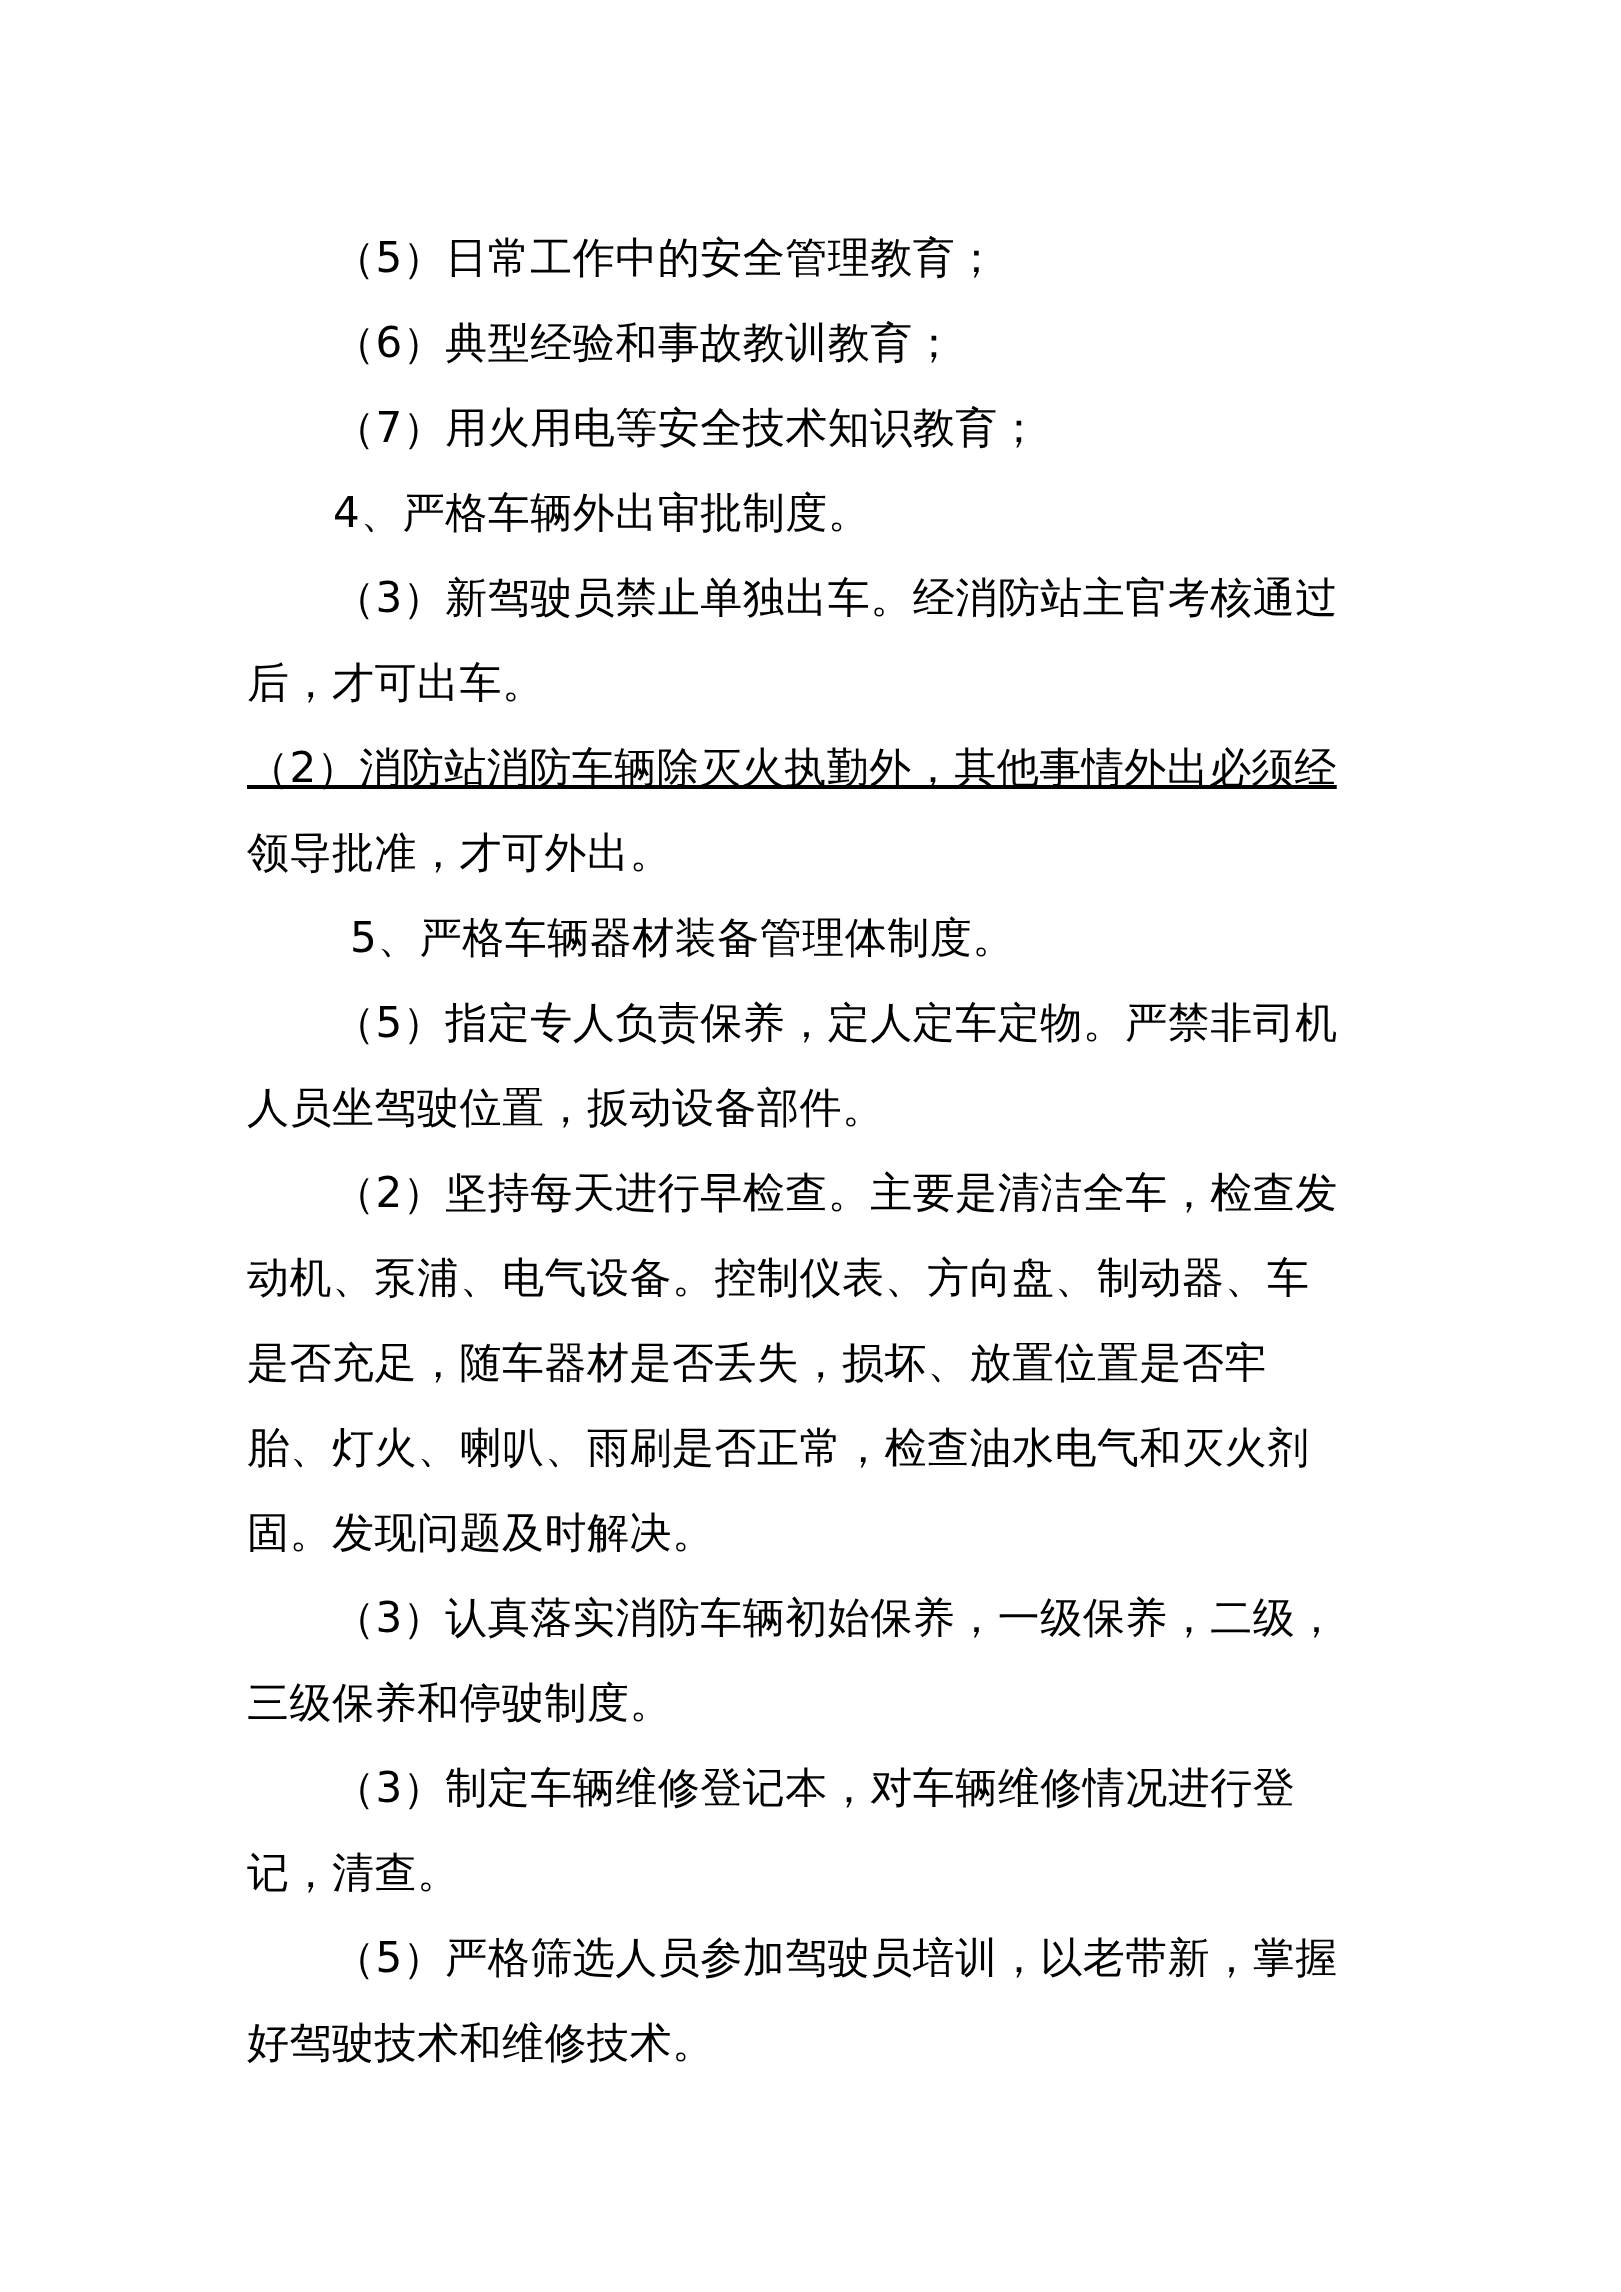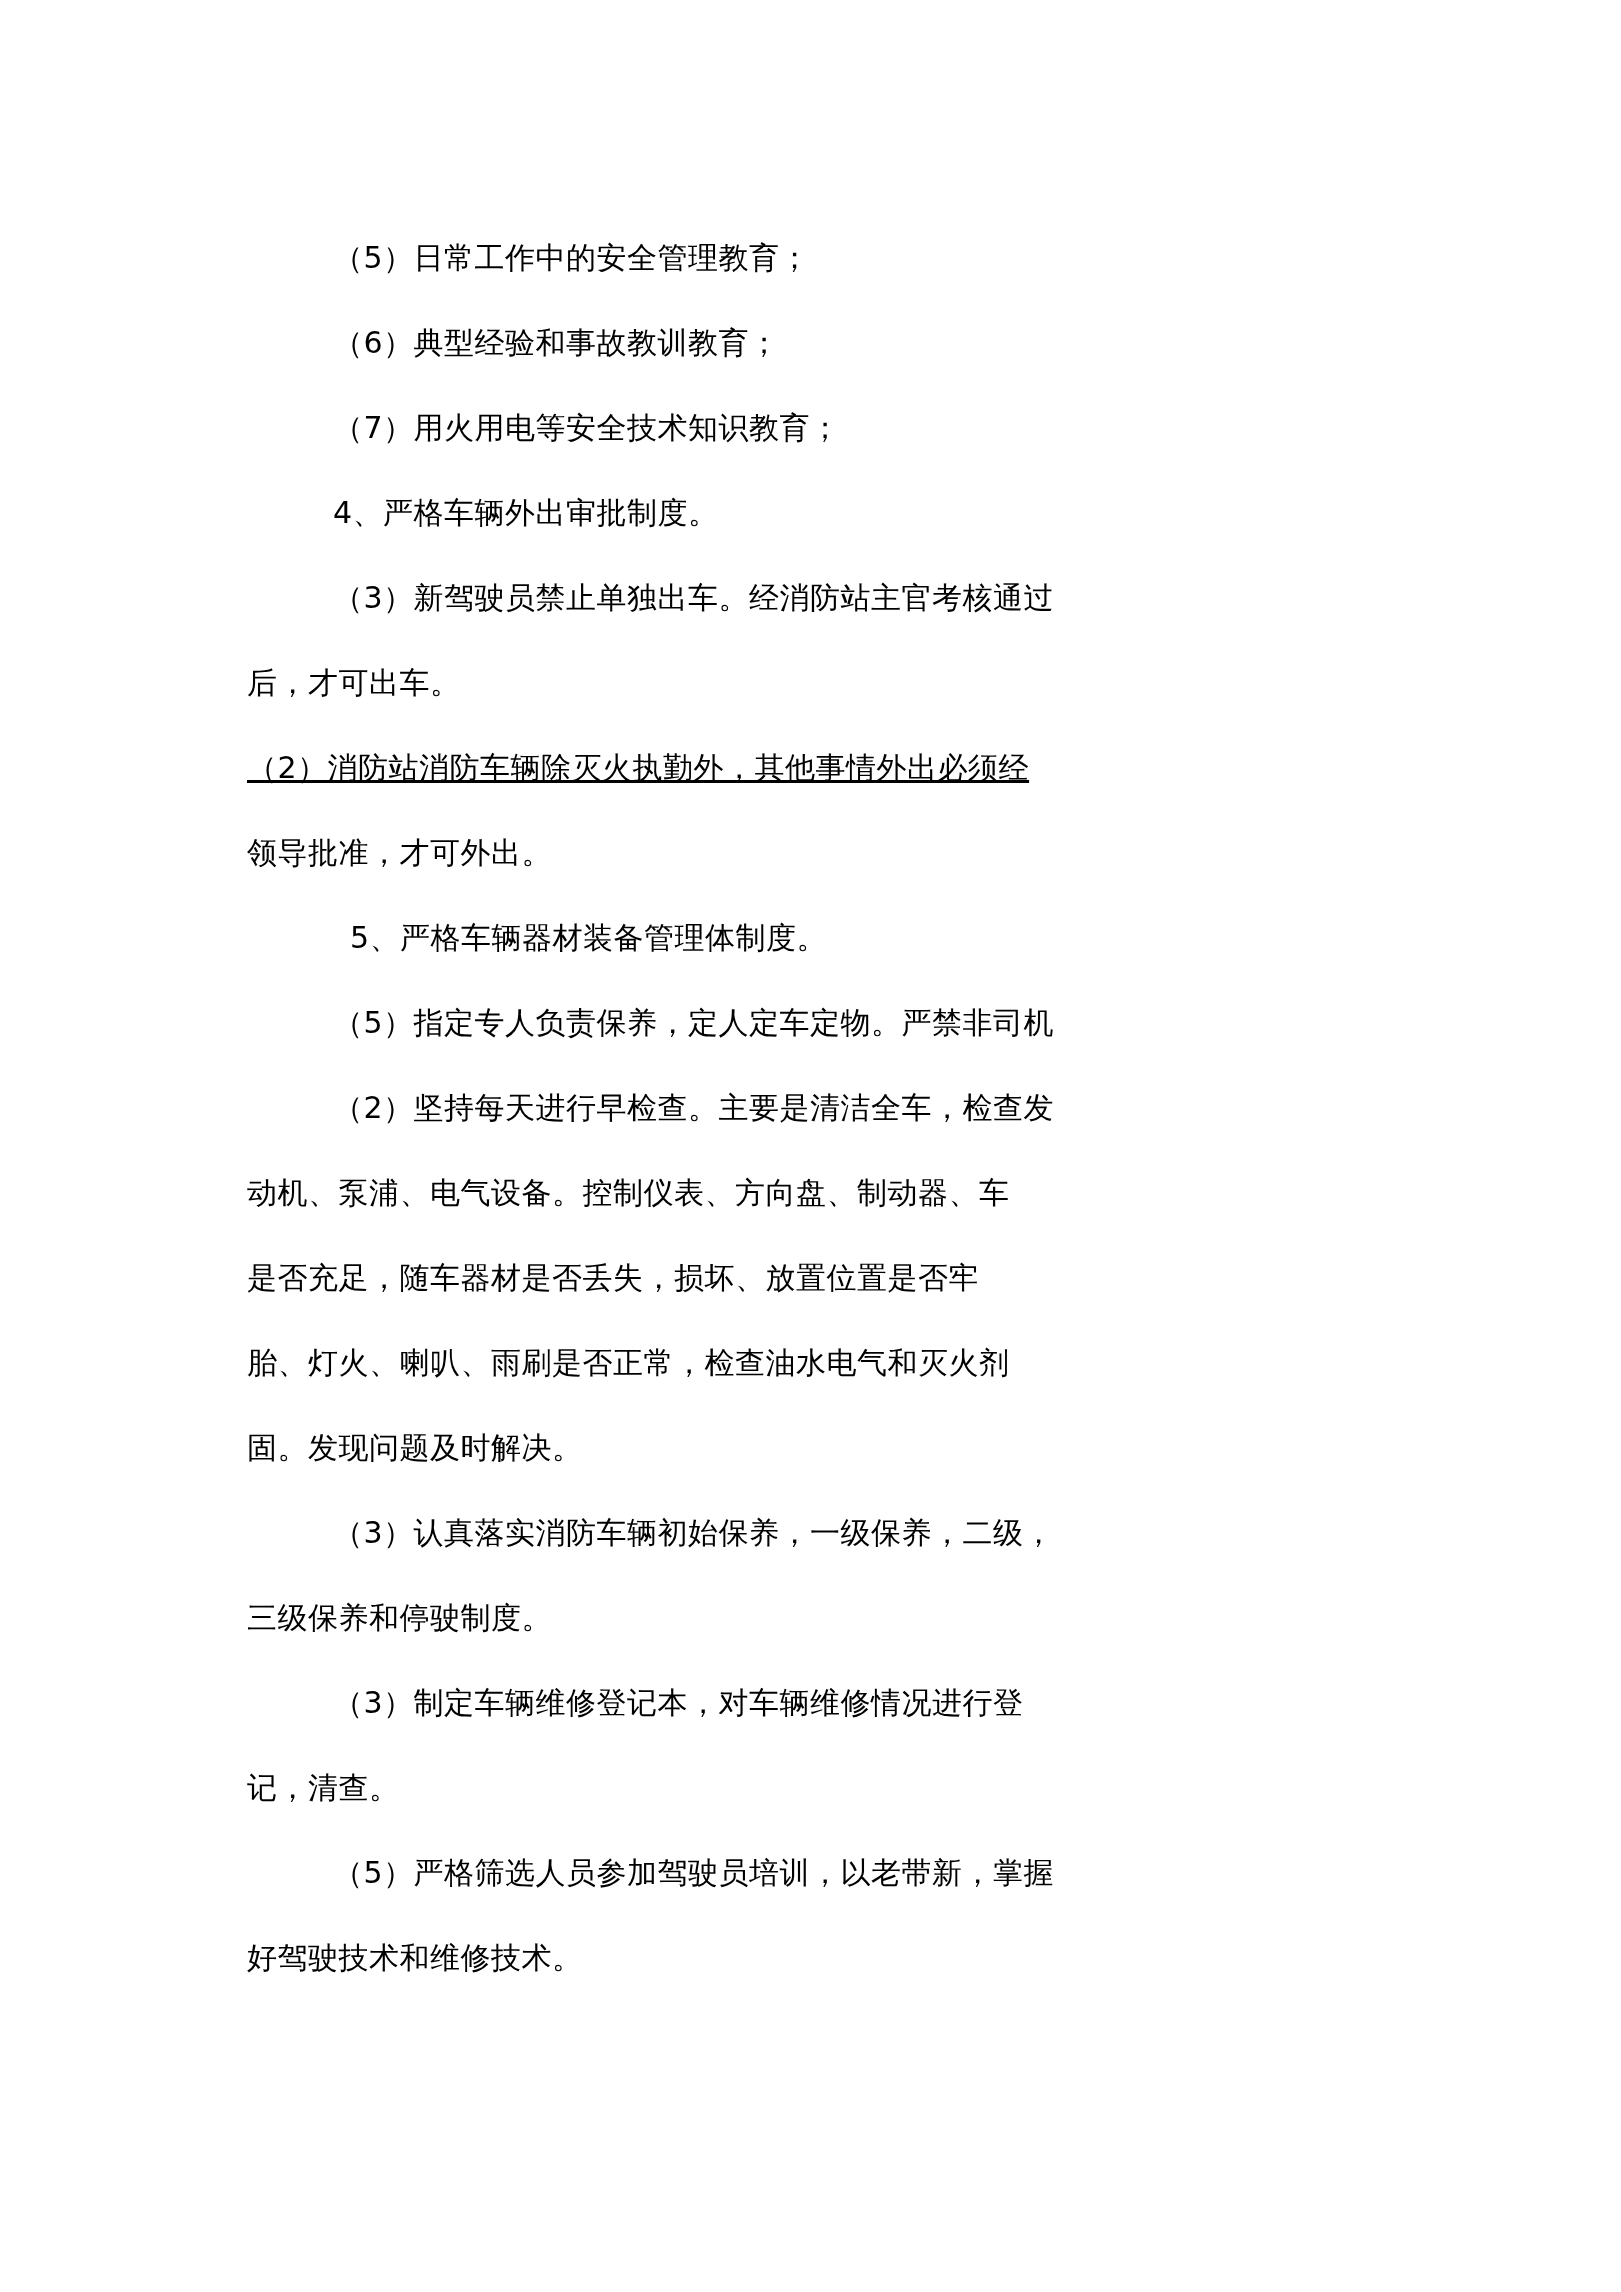--- a/index.html
+++ b/index.html
@@ -17,21 +17,21 @@
   }
   .page {
     position: absolute;
     left: 247px;
     top: 215px;
     width: 1137px;
   }
   .line {
     height: 85px;
     line-height: 85px;
-    font-size: 30px;
+    font-size: 42px;
     white-space: nowrap;
     letter-spacing: 0.5px;
   }
   .bold { font-weight: normal; }
   .indent-std { padding-left: 86px; }
   .indent-h4 { padding-left: 86px; }
   .indent-h5 { padding-left: 103px; }
   .indent-small { padding-left: 0px; text-decoration: underline; }
 </style>
 </head>
@@ -49,20 +49,21 @@
 
   <div class="line indent-std">（3）新驾驶员禁止单独出车。经消防站主官考核通过</div>
   <div class="line">后，才可出车。</div>
 
   <div class="line indent-small">（2）消防站消防车辆除灭火执勤外，其他事情外出必须经</div>
   <div class="line">领导批准，才可外出。</div>
 
   <div class="line bold indent-h5">5、严格车辆器材装备管理体制度。</div>
 
   <div class="line indent-std">（5）指定专人负责保养，定人定车定物。严禁非司机</div>
+  <div class="line">人员坐驾驶位置，扳动设备部件。</div>
 
   <div class="line indent-std">（2）坚持每天进行早检查。主要是清洁全车，检查发</div>
   <div class="line">动机、泵浦、电气设备。控制仪表、方向盘、制动器、车</div>
   <div class="line">是否充足，随车器材是否丢失，损坏、放置位置是否牢</div>
   <div class="line">胎、灯火、喇叭、雨刷是否正常，检查油水电气和灭火剂</div>
   <div class="line">固。发现问题及时解决。</div>
 
   <div class="line indent-std">（3）认真落实消防车辆初始保养，一级保养，二级，</div>
   <div class="line">三级保养和停驶制度。</div>
 

